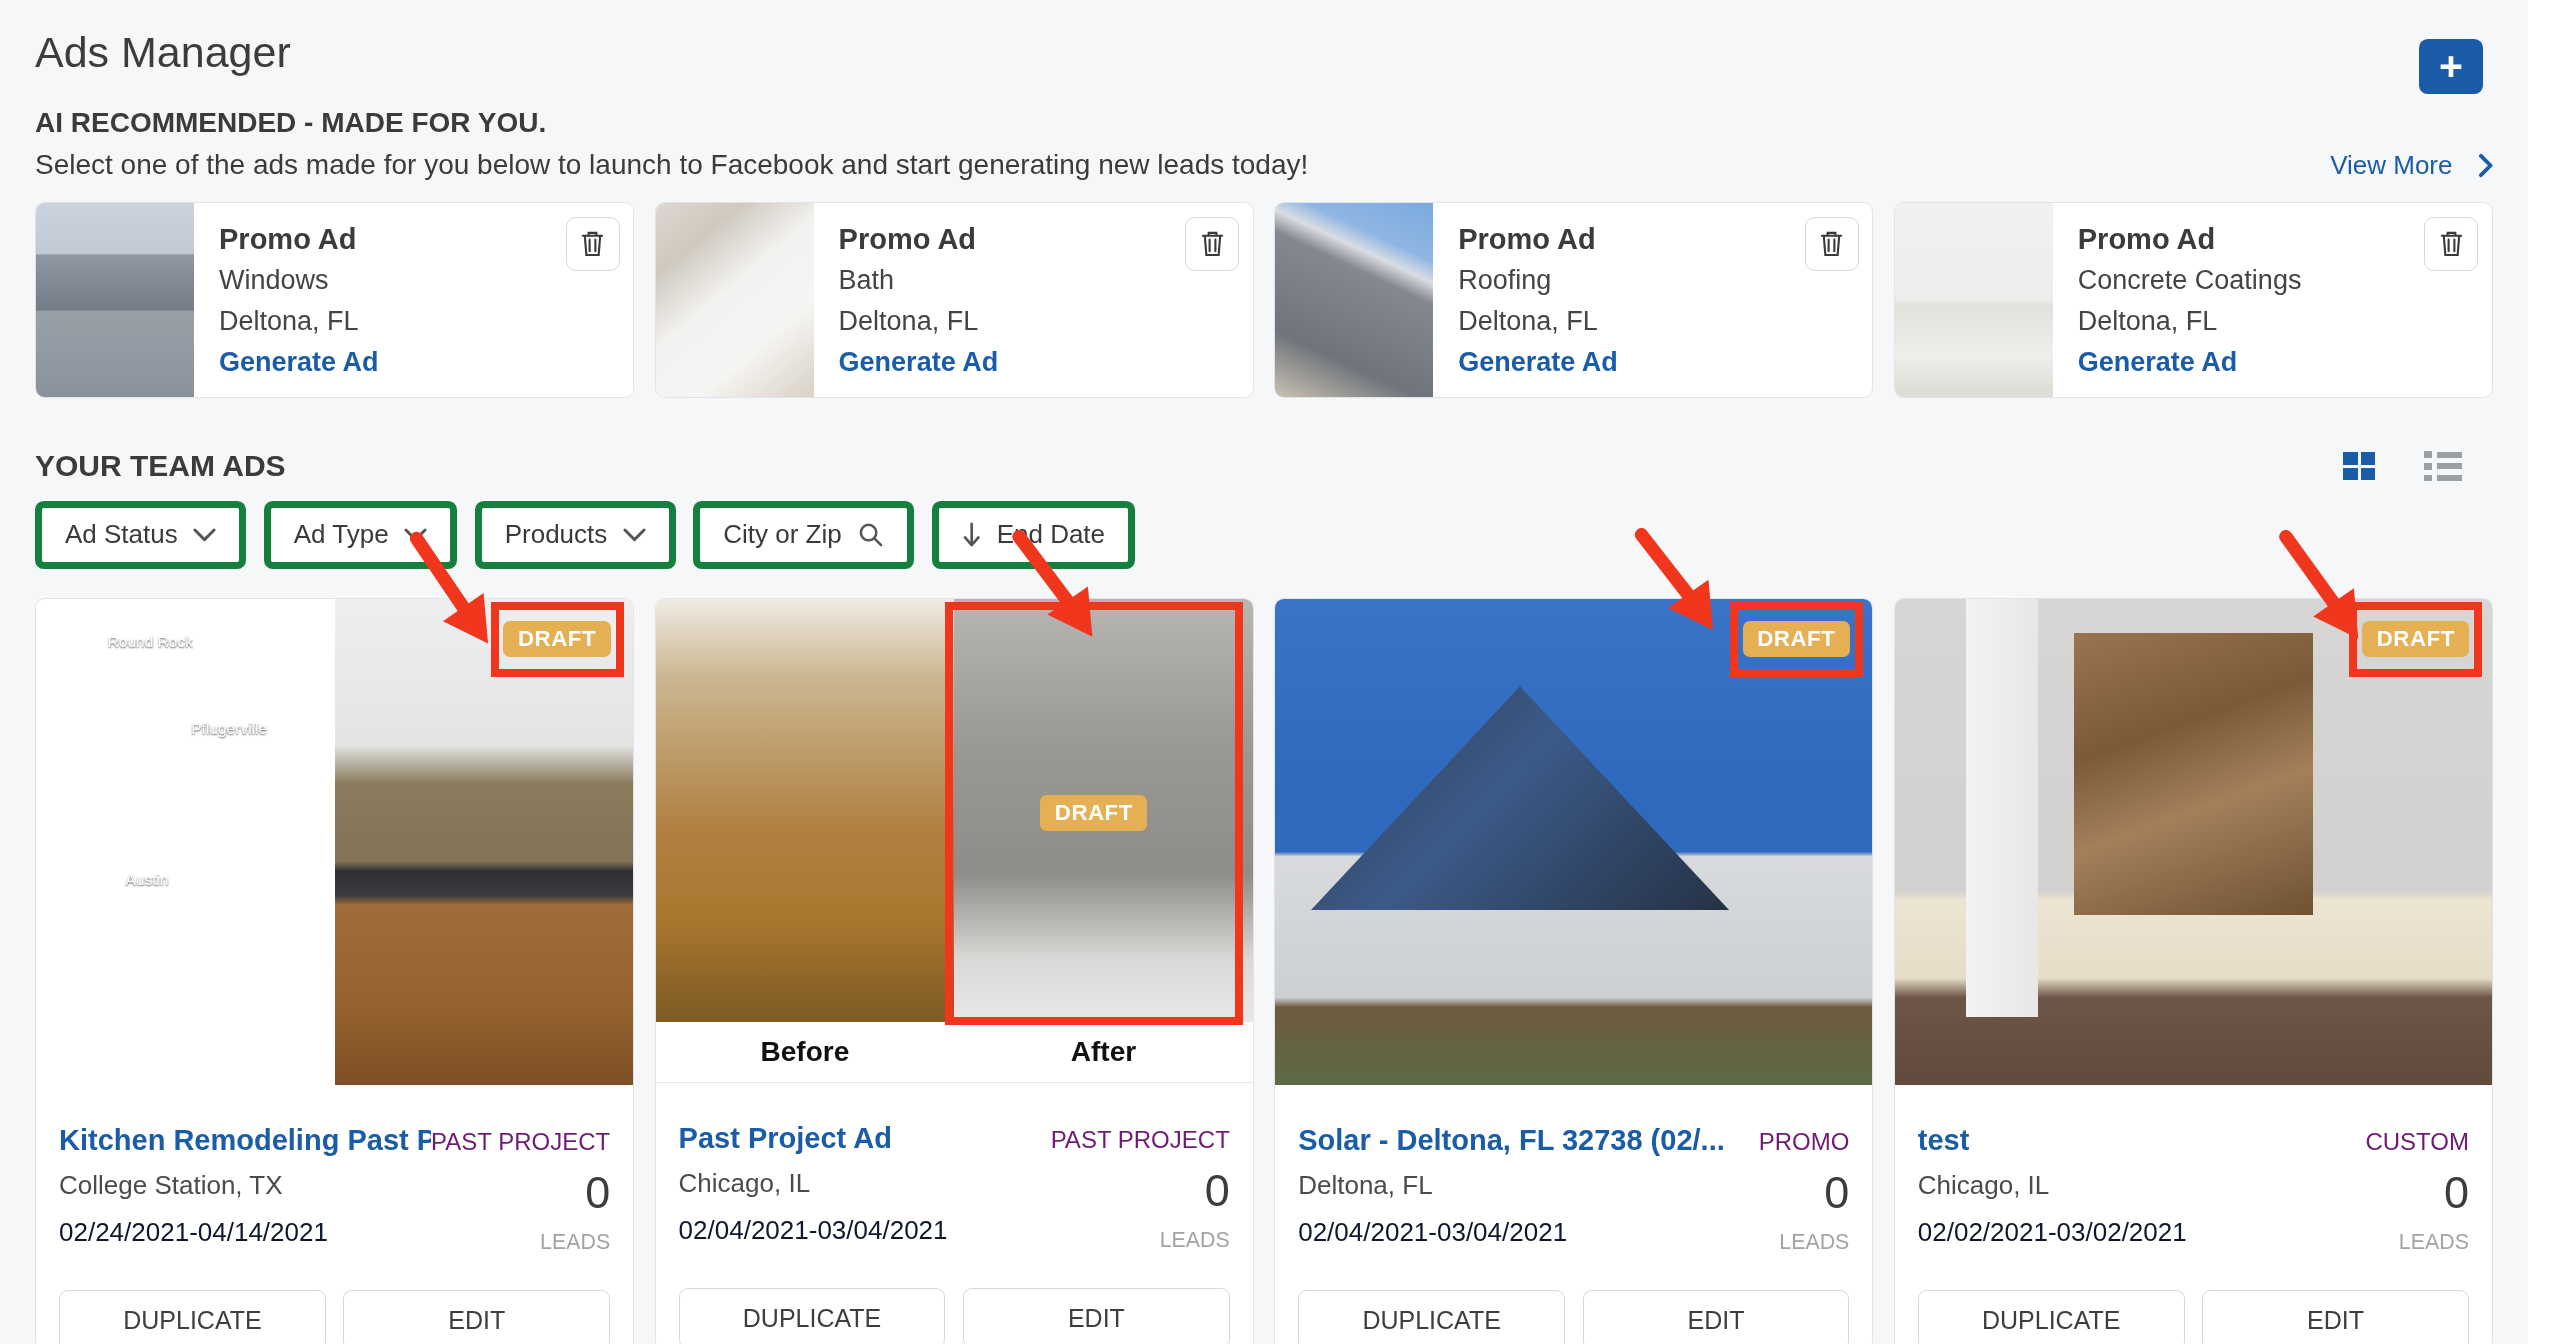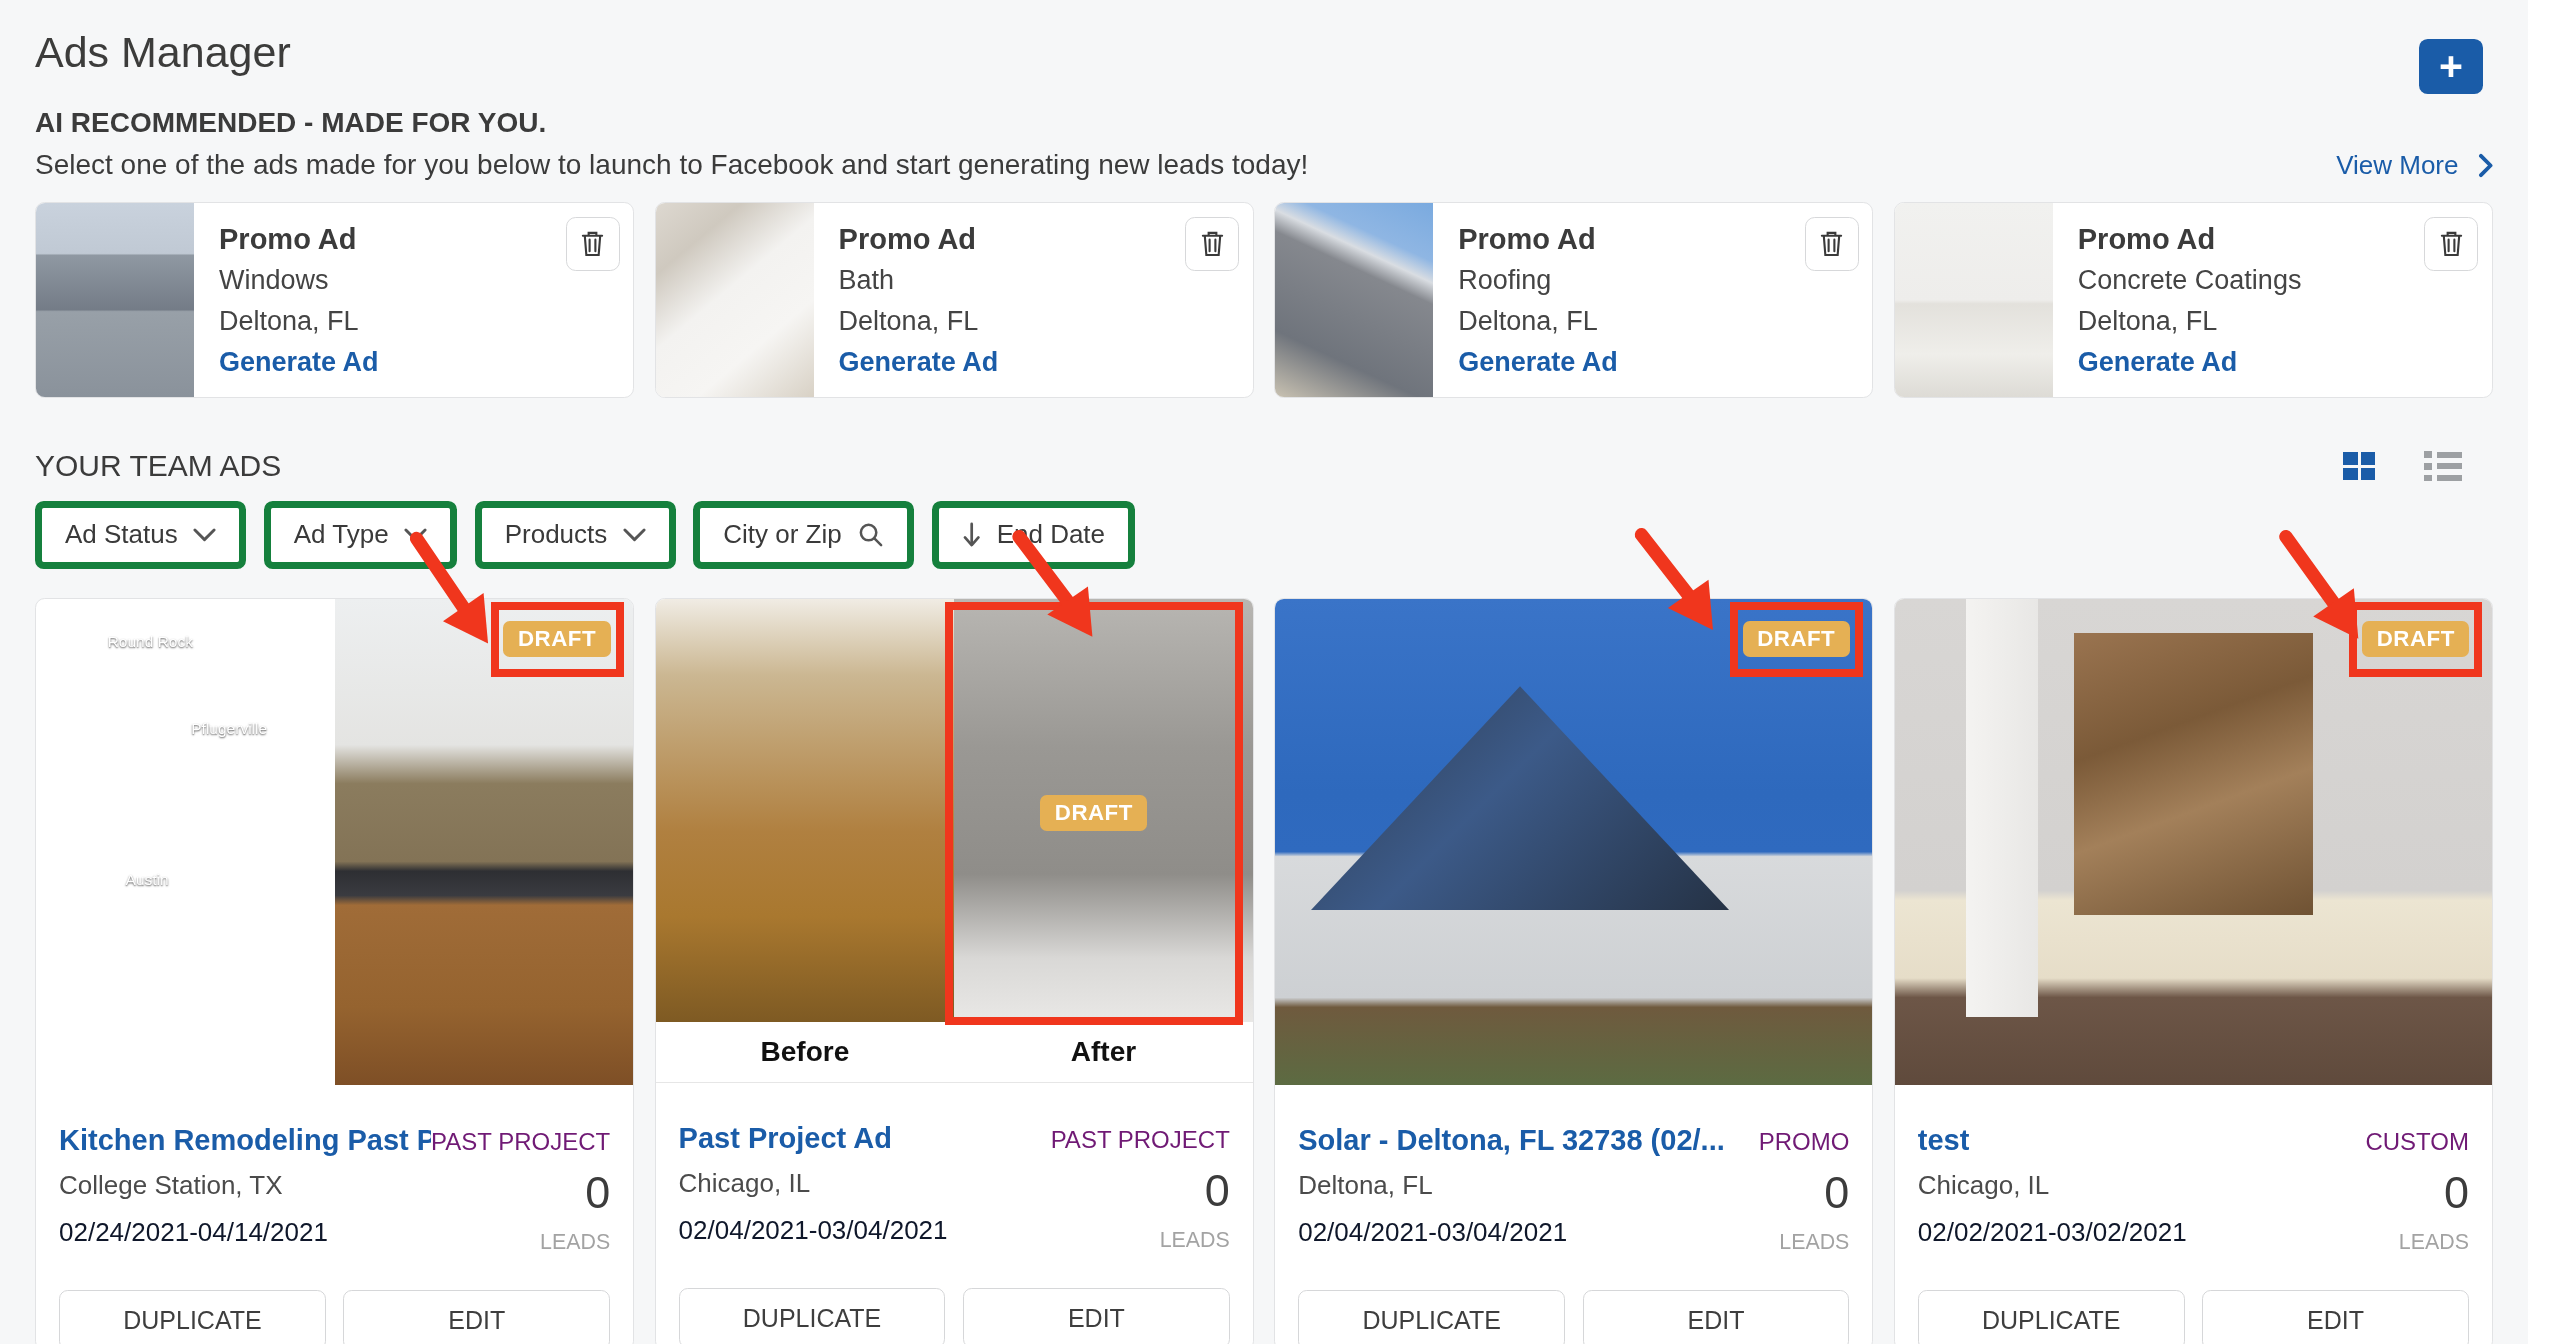--- a/index.html
+++ b/index.html
@@ -11,21 +11,21 @@
   
   .page-title{font-size:43px;font-weight:400;color:#3c3c3b;padding-top:29px;line-height:1.1;}
   .add-btn{position:absolute;top:39px;right:45px;width:64px;height:55px;border:none;
            background:var(--accent-blue,#1a5ca8);border-radius:8.7px;color:#fff;font-size:41px;
            font-weight:700;line-height:55px;text-align:center;cursor:pointer;padding:0;}
 
   
   .ai-heading{font-size:28px;font-weight:700;margin-top:31px;color:#3b3b3b;}
   .ai-subrow{display:flex;align-items:flex-end;margin-top:9.7px;}
   .ai-sub{font-size:28px;color:#3b3b3b;}
-  .view-more{margin-left:auto;display:flex;align-items:center;gap:19px;color:var(--accent-blue,#1a5ca8);
+  .view-more{margin-left:auto;display:flex;align-items:center;gap:25px;color:var(--accent-blue,#1a5ca8);
              font-size:26px;cursor:pointer;}
   .promo-row{display:flex;gap:20.4px;margin-top:21.4px;}
   .promo-card{flex:1;height:194px;background:#fff;border:1px solid var(--card-border,#e2e3e5);
               border-radius:9.7px;display:flex;overflow:hidden;position:relative;}
   .promo-thumb{width:158px;flex:0 0 158px;height:100%;}
   .promo-body{padding:19.4px 0 0 25px;}
   .promo-title{font-size:29px;font-weight:700;color:#3b3b3b;}
   .promo-line{font-size:27px;color:#444;margin-top:9.7px;}
   .promo-generate{font-size:27px;font-weight:700;color:var(--accent-blue,#1a5ca8);margin-top:9.7px;cursor:pointer;}
   .trash-btn{position:absolute;top:13.6px;right:13.6px;width:54px;height:54px;background:#fff;
@@ -33,21 +33,21 @@
              justify-content:center;cursor:pointer;}
 
   
   .thumb-windows{background:linear-gradient(180deg,#c9d2dd 0%,#c0c9d4 26%,#8f98a2 27%,#747c87 55%,#98a0a8 56%,#8a929b 100%);}
   .thumb-bath{background:linear-gradient(140deg,#ddd8d0 0%,#cfc9bf 22%,#f3f2f0 45%,#f6f5f3 70%,#d8d1c5 100%);}
   .thumb-roofing{background:linear-gradient(205deg,#7aaadf 0%,#8fb6e3 22%,#d9dde2 30%,#85888e 38%,#6f747c 75%,#c9c2b2 100%);}
   .thumb-concrete{background:linear-gradient(180deg,#f1f1ef 0%,#eeedeb 50%,#e3e1dc 52%,#efeeea 78%,#dddbd5 100%);}
 
   
   .team-headrow{display:flex;align-items:center;margin-top:51px;}
-  .team-heading{font-size:30px;font-weight:400;color:#3b3b3b;}
+  .team-heading{font-size:30px;font-weight:700;color:#3b3b3b;}
   .view-toggles{margin-left:auto;display:flex;align-items:center;gap:49px;padding-right:31px;}
   .grid-icon{display:grid;grid-template-columns:14.6px 14.6px;grid-template-rows:12.6px 12.6px;gap:2.9px;cursor:pointer;}
   .grid-icon span{background:var(--accent-blue,#1a5ca8);}
   .list-icon{display:flex;flex-direction:column;gap:4.9px;cursor:pointer;}
   .list-icon i{display:flex;gap:4.9px;align-items:center;}
   .list-icon b{width:7.8px;height:6.8px;background:#9da0a3;}
   .list-icon s{width:25px;height:5.8px;background:#9da0a3;text-decoration:none;}
 
   .filter-row{display:flex;gap:17.5px;margin-top:17.5px;}
   .filter-btn{display:inline-flex;align-items:center;gap:15.5px;height:54px;padding:0 23px;

